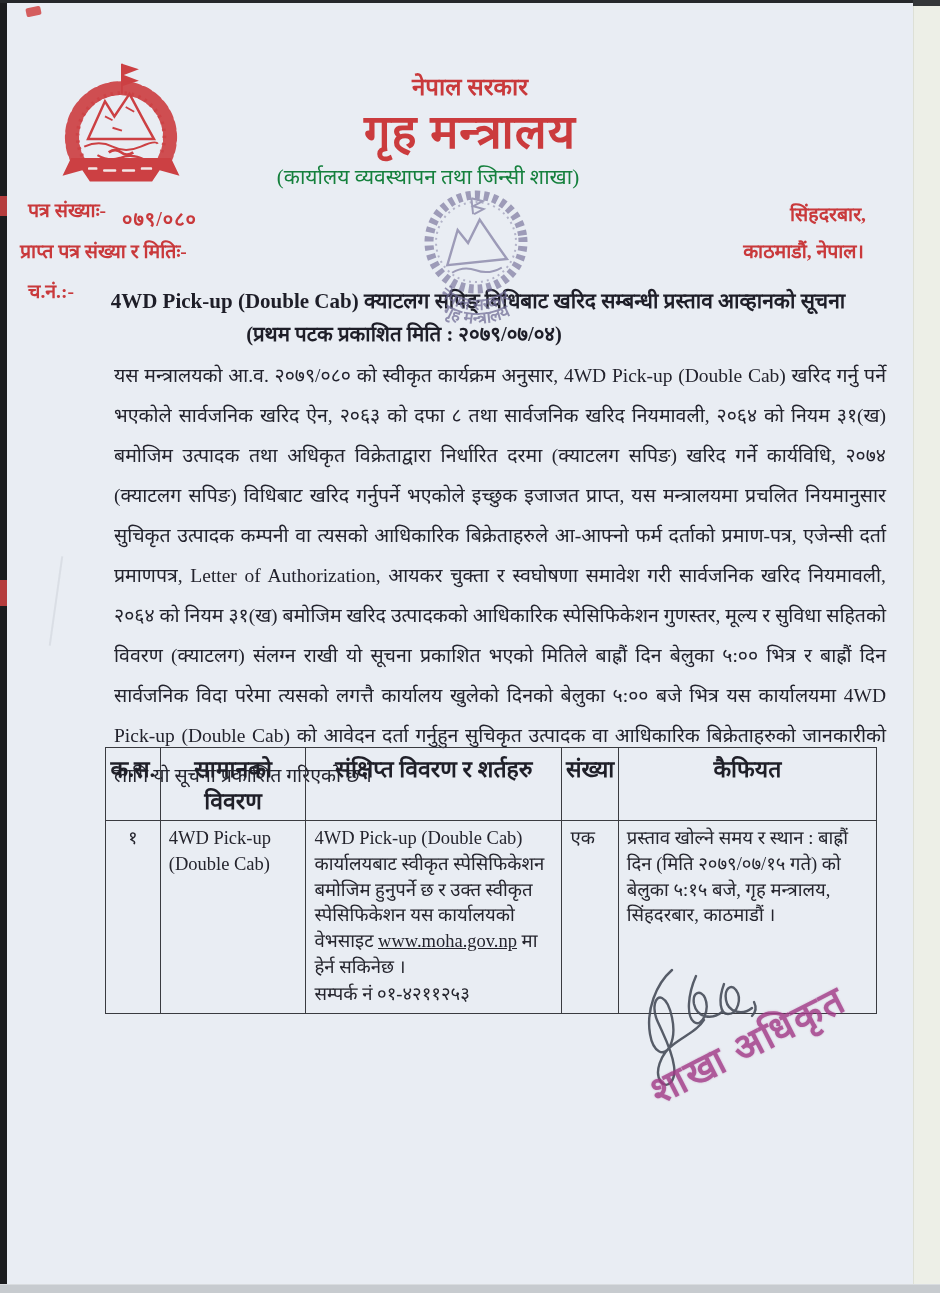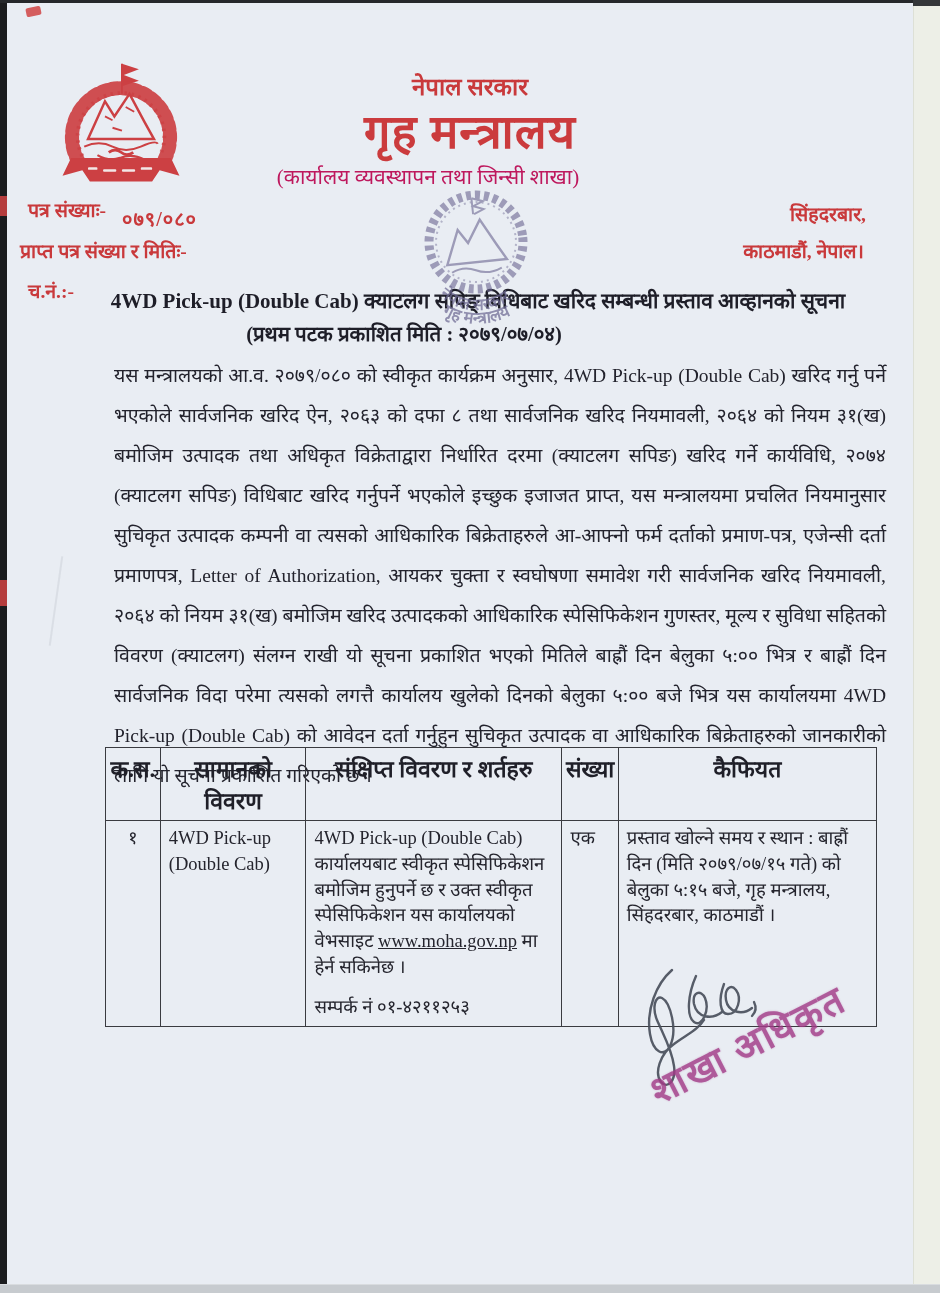--- a/index.html
+++ b/index.html
@@ -20,21 +20,21 @@
   .rm2{left:0;top:196px;width:7px;height:20px;}
   .rm3{left:0;top:580px;width:7px;height:26px;}
   .crease{position:absolute;left:55px;top:556px;width:2px;height:90px;background:rgba(90,95,110,.10);transform:rotate(8deg);}
 
   
   .gov-line{position:absolute;left:0;top:69px;width:940px;text-align:center;
     font-size:24px;font-weight:bold;color:#c9393b;}
   .ministry-line{position:absolute;left:0;top:98px;width:940px;text-align:center;
     font-size:47px;font-weight:bold;color:#cb3b3d;letter-spacing:1px;}
   .section-line{position:absolute;left:0;top:162px;width:856px;text-align:center;
-    font-size:21px;color:#be185d;}
+    font-size:21px;color:#15803d;}
   .emblem{position:absolute;left:50px;top:58px;width:142px;height:132px;}
 
   
   .seal{position:absolute;left:402px;top:180px;width:152px;height:162px;transform:rotate(-6deg);z-index:5;}
 
   
   .meta{position:absolute;font-size:19.5px;font-weight:bold;color:#c9393b;white-space:nowrap;}
   .m-letter{left:28px;top:196px;}
   .m-letter-val{left:122px;top:205px;font-size:20px;letter-spacing:1px;}
   .m-received{left:20px;top:237px;}
@@ -55,21 +55,21 @@
   
   .tbl{position:absolute;left:105px;top:747px;width:772px;border-collapse:collapse;table-layout:fixed;}
   .tbl th,.tbl td{border:1.6px solid #3a3b40;vertical-align:top;}
   .tbl th{font-size:23px;font-weight:bold;text-align:center;padding:4px 2px;height:27px;color:#1f1f28;}
   .tbl td{font-size:18.5px;line-height:25.8px;padding:5px 8px;color:#24242d;}
   .td-sn{text-align:center;font-size:19px;}
   .td-qty{font-size:19.5px;}
   .td-desc{height:178px;}
   .td-remarks{font-size:19.5px;line-height:32.5px;padding-top:7px;}
   .url{text-decoration:underline;}
-  .contact-line{margin-top:14px;}
+  .contact-line{margin-top:1px;}
 
   
   .signature{position:absolute;left:612px;top:958px;width:175px;height:140px;z-index:6;}
   .officer-stamp{position:absolute;left:652px;top:1066px;z-index:7;
     transform:rotate(-27deg);transform-origin:left center;
     font-size:38px;font-weight:bold;color:#a23a87;opacity:.82;
     letter-spacing:2px;white-space:nowrap;
     text-shadow:0 0 2px rgba(162,58,135,.45);}
 </style>
 </head>

